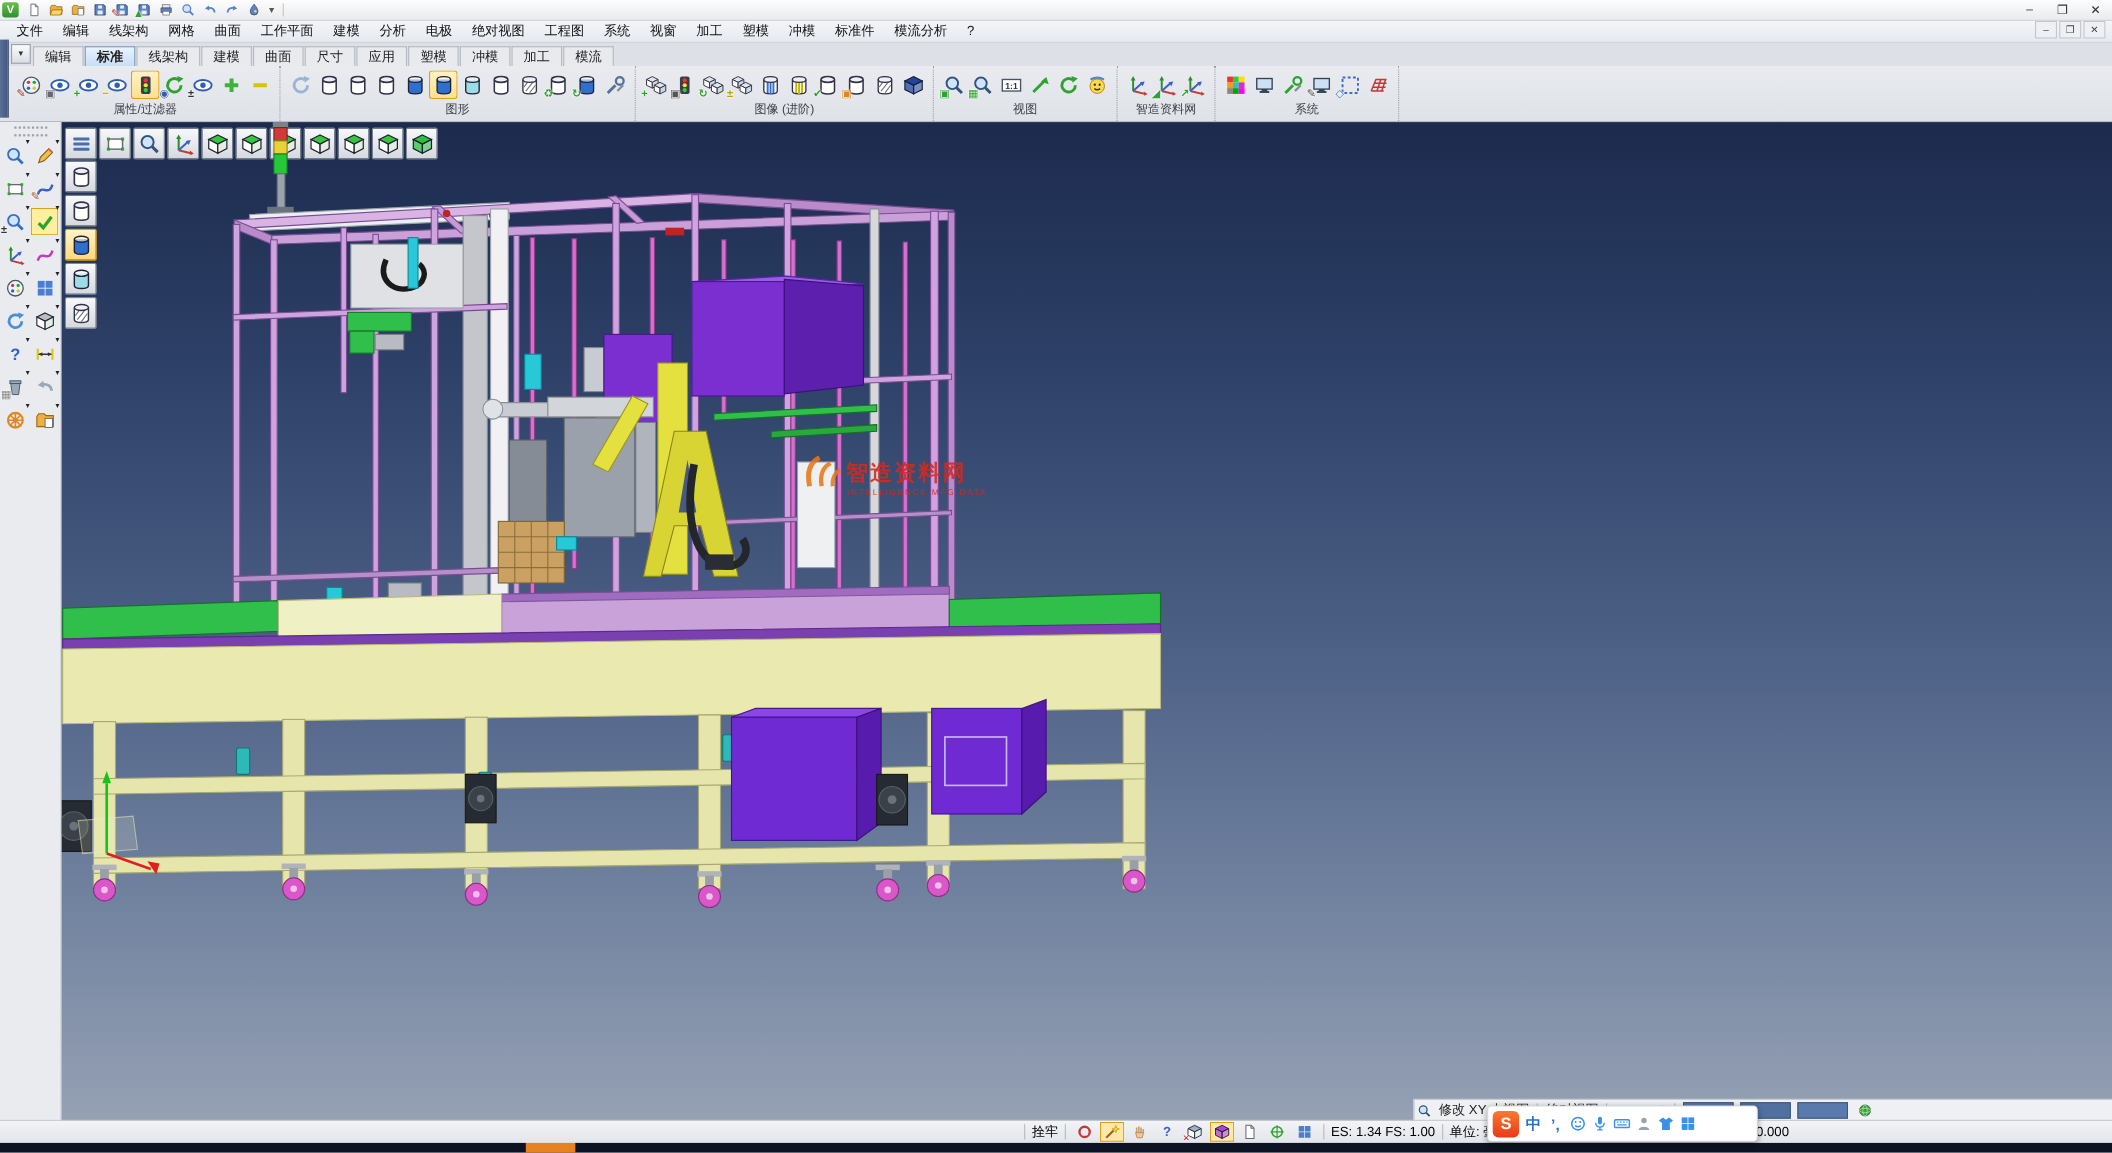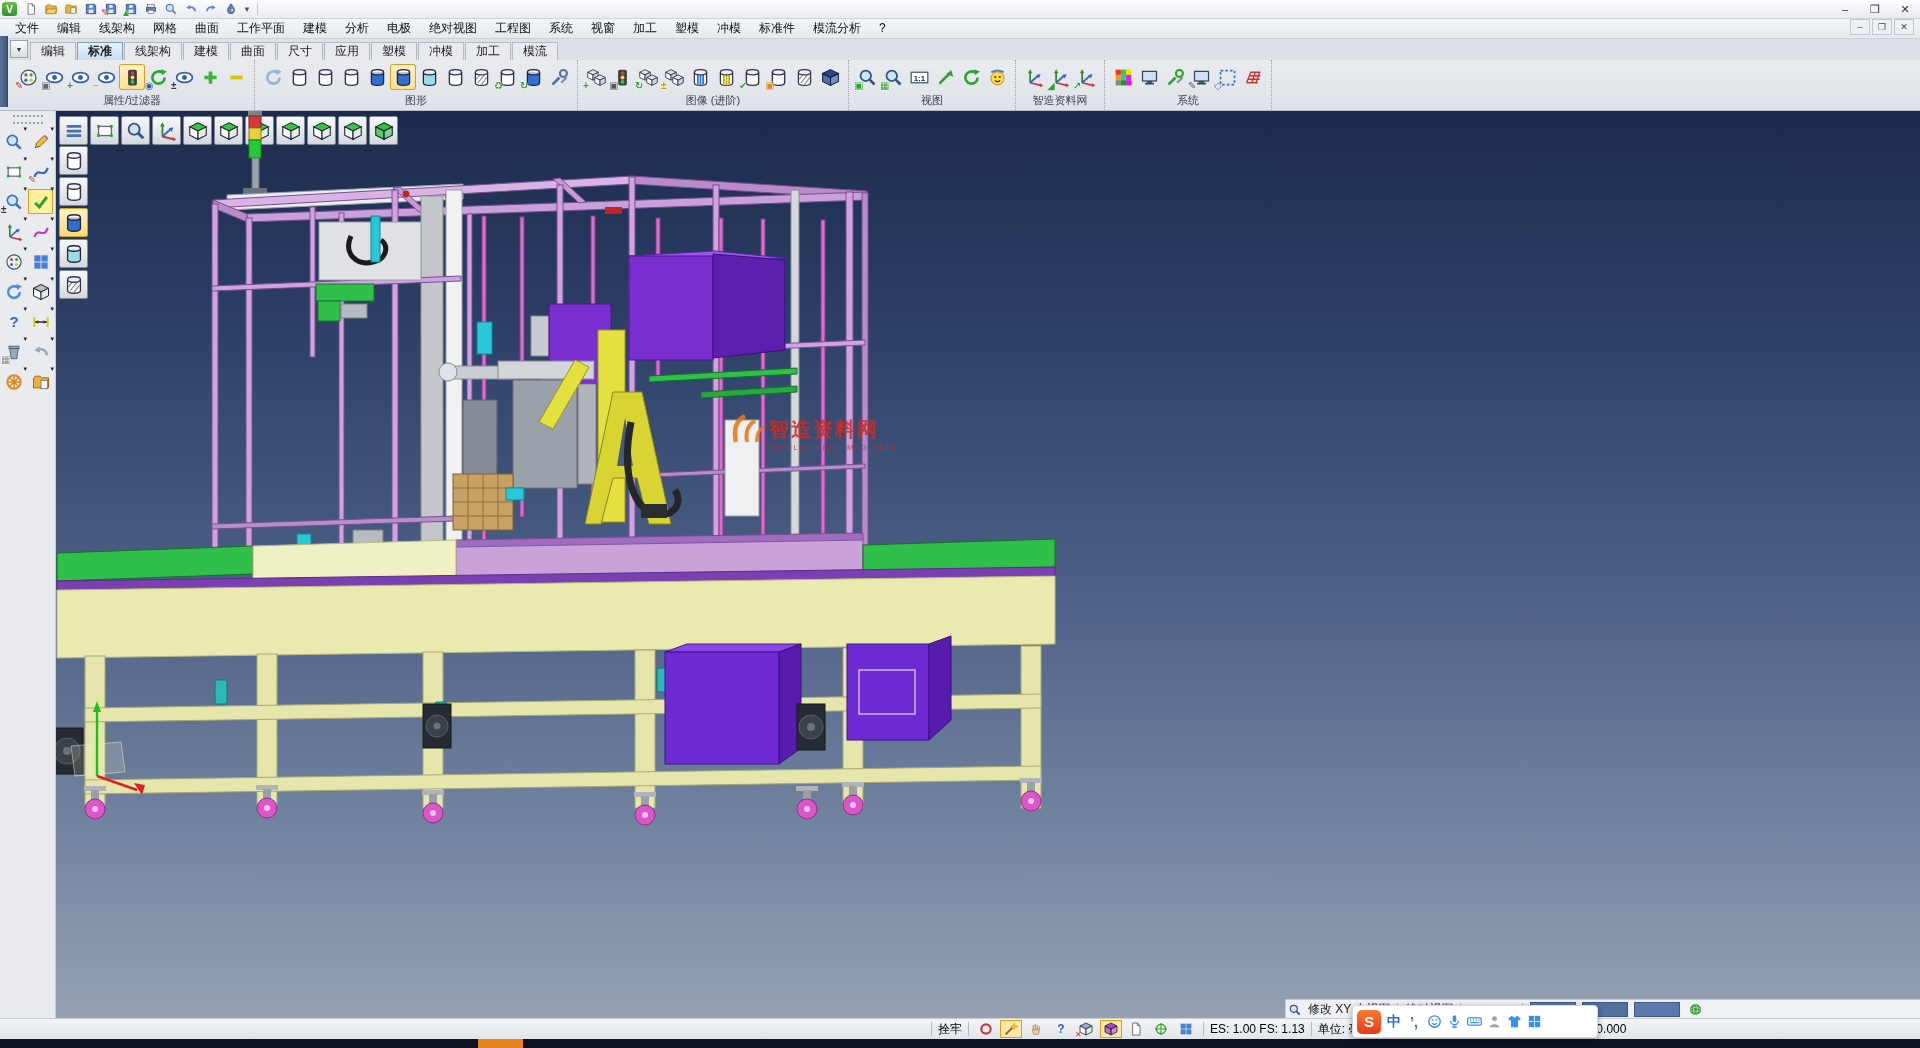--- a/index.html
+++ b/index.html
@@ -1192,21 +1192,21 @@
           <use href="#sym-target"></use>
         </svg>
       </span>
       <span class="st-icon" style="--ic: #4a7fd0;">
         <svg>
           <use href="#sym-win"></use>
         </svg>
       </span>
   </span>
   <span class="sep"></span>
-  <span>ES: 1.00 FS: 1.13</span>
+  <span>ES: 1.34 FS: 1.00</span>
   <span class="sep"></span>
   <span>单位: 毫米</span>
   <span class="sep"></span>
   <span class="coords">
     <span class="xy">X = -3357.609</span>
     <span class="xy" style="margin-left:6px">Y = -4915.857</span>
     <span class="z" style="margin-left:6px">Z = 0000.000</span>
   </span>
 </div>
 

